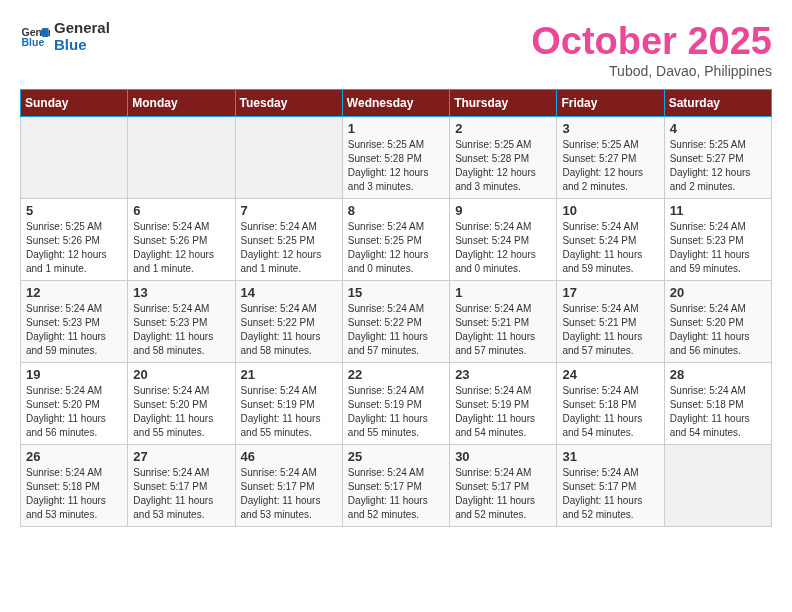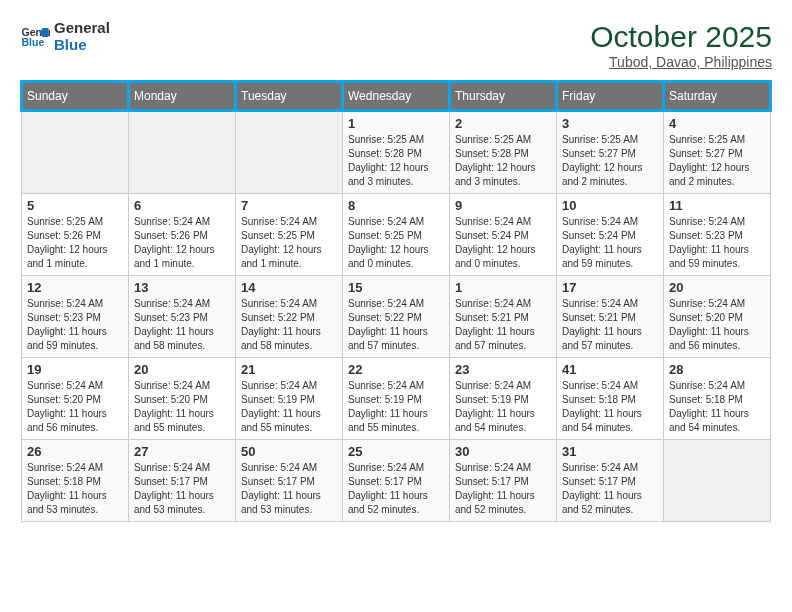--- a/index.html
+++ b/index.html
@@ -22,42 +22,41 @@
       gap: 4px;
     }
     .logo-icon {
       width: 30px;
       height: 30px;
     }
     .title-area {
       text-align: right;
     }
     .month-title {
-      font-size: 30px;
-      font-weight: normal;
-      color: #14532d;
+      font-size: 38px;
+      font-weight: bold;
+      color: #ec4899;
     }
     .subtitle {
       font-size: 14px;
       color: #555;
-      text-decoration: underline;
     }
     table {
       width: 100%;
       border-collapse: collapse;
       table-layout: fixed;
     }
     thead tr th {
-      background-color: #737373;
+      background-color: #7f1d1d;
       color: white;
       font-size: 12px;
-      font-weight: normal;
+      font-weight: bold;
       padding: 6px 4px;
       text-align: left;
-      border: 3px solid #0ea5e9;
+      border: 1px solid #0ea5e9;
     }
     tbody tr td {
       border: 1px solid #ccc;
       vertical-align: top;
       padding: 4px 5px;
       font-size: 10px;
       color: #333;
       height: 80px;
       background: #fff;
     }
@@ -281,21 +280,21 @@
 and 55 minutes.</div>
         </td>
         <td>
           <span class="day-number">23</span>
           <div class="day-info" style="white-space: pre-line;">Sunrise: 5:24 AM
 Sunset: 5:19 PM
 Daylight: 11 hours
 and 54 minutes.</div>
         </td>
         <td>
-          <span class="day-number">41</span>
+          <span class="day-number">24</span>
           <div class="day-info" style="white-space: pre-line;">Sunrise: 5:24 AM
 Sunset: 5:18 PM
 Daylight: 11 hours
 and 54 minutes.</div>
         </td>
         <td>
           <span class="day-number">28</span>
           <div class="day-info" style="white-space: pre-line;">Sunrise: 5:24 AM
 Sunset: 5:18 PM
 Daylight: 11 hours
@@ -311,21 +310,21 @@
 and 53 minutes.</div>
         </td>
         <td>
           <span class="day-number">27</span>
           <div class="day-info" style="white-space: pre-line;">Sunrise: 5:24 AM
 Sunset: 5:17 PM
 Daylight: 11 hours
 and 53 minutes.</div>
         </td>
         <td>
-          <span class="day-number">50</span>
+          <span class="day-number">46</span>
           <div class="day-info" style="white-space: pre-line;">Sunrise: 5:24 AM
 Sunset: 5:17 PM
 Daylight: 11 hours
 and 53 minutes.</div>
         </td>
         <td>
           <span class="day-number">25</span>
           <div class="day-info" style="white-space: pre-line;">Sunrise: 5:24 AM
 Sunset: 5:17 PM
 Daylight: 11 hours

